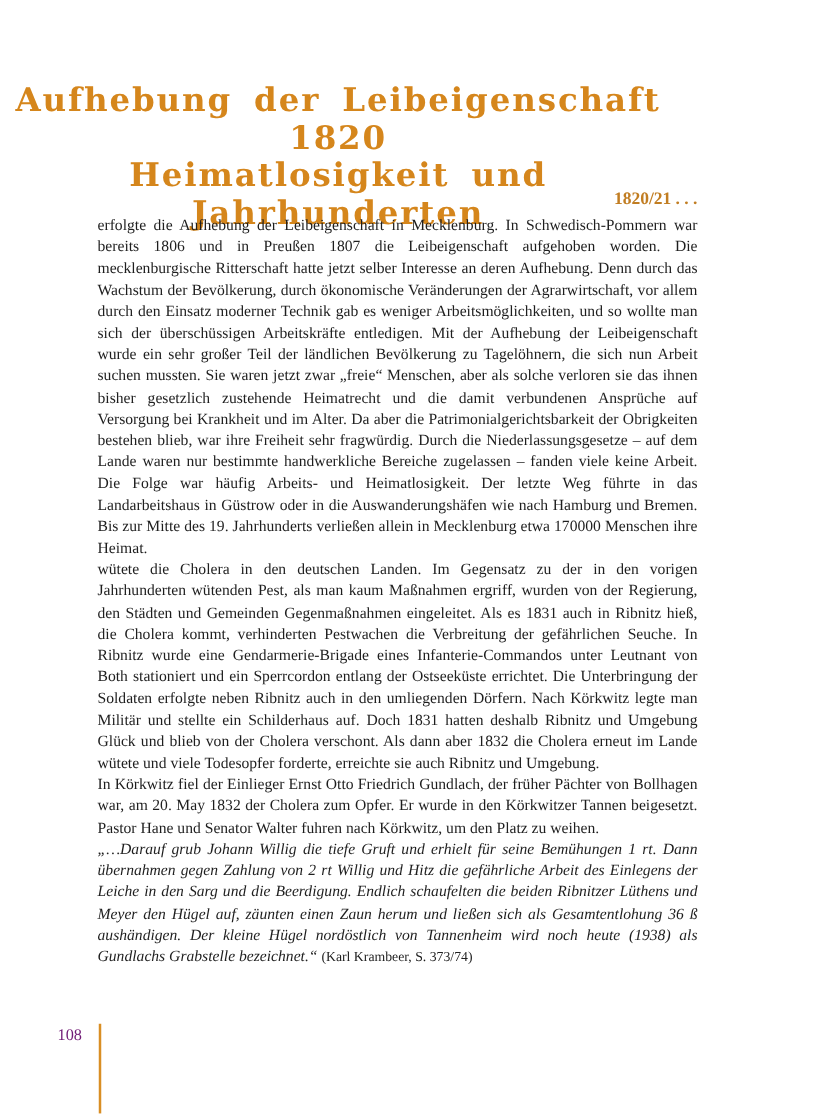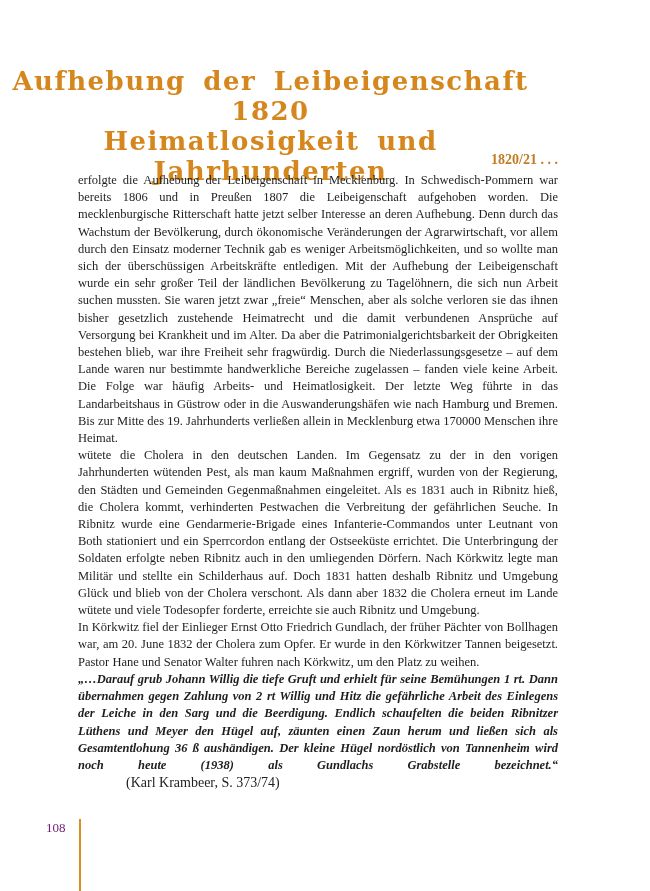--- a/index.html
+++ b/index.html
@@ -43,28 +43,27 @@
     font-size: 14px;
     line-height: 17px;
     font-weight: bold;
     margin: 0 0 4px 0;
     text-align: right;
   }
   .section-heading.second { margin-top: 14px; }
   .content p { margin: 0; }
   .quote-text {
     font-style: italic;
-    font-weight: bold;
+    font-weight: normal;
   }
   .citation {
-    font-size: 14px;
+    font-size: 11px;
     font-style: normal;
     font-weight: normal;
     white-space: nowrap;
-    margin-left: 48px;
   }
   .page-number {
     position: absolute;
     left: 46px;
     top: 820px;
     font-size: 13px;
     line-height: 16px;
     color: #701a75;
   }
   .footer-rule {
@@ -85,21 +84,21 @@
     <span class="title-line">Aufhebung der Leibeigenschaft 1820</span>
     <span class="title-line">Heimatlosigkeit und Jahrhunderten</span>
   </h1>
 
   <div class="content">
 
     <h2 class="section-heading">1820/21 . . .</h2>
     <p>erfolgte die Aufhebung der Leibeigenschaft in Mecklenburg. In Schwedisch-Pommern war bereits 1806 und in Preußen 1807 die Leibeigenschaft aufgehoben worden. Die mecklenburgische Ritterschaft hatte jetzt selber Interesse an deren Aufhebung. Denn durch das Wachstum der Bevölkerung, durch ökonomische Veränderungen der Agrarwirtschaft, vor allem durch den Einsatz moderner Technik gab es weniger Arbeitsmöglichkeiten, und so wollte man sich der überschüssigen Arbeitskräfte entledigen. Mit der Aufhebung der Leibeigenschaft wurde ein sehr großer Teil der ländlichen Bevölkerung zu Tagelöhnern, die sich nun Arbeit suchen mussten. Sie waren jetzt zwar „freie“ Menschen, aber als solche verloren sie das ihnen bisher gesetzlich zustehende Heimatrecht und die damit verbundenen Ansprüche auf Versorgung bei Krankheit und im Alter. Da aber die Patrimonialgerichtsbarkeit der Obrigkeiten bestehen blieb, war ihre Freiheit sehr fragwürdig. Durch die Niederlassungsgesetze – auf dem Lande waren nur bestimmte handwerkliche Bereiche zugelassen – fanden viele keine Arbeit. Die Folge war häufig Arbeits- und Heimatlosigkeit. Der letzte Weg führte in das Landarbeitshaus in Güstrow oder in die Auswanderungshäfen wie nach Hamburg und Bremen. Bis zur Mitte des 19. Jahrhunderts verließen allein in Mecklenburg etwa 170000 Menschen ihre Heimat.</p>
 
     <p>wütete die Cholera in den deutschen Landen. Im Gegensatz zu der in den vorigen Jahrhunderten wütenden Pest, als man kaum Maßnahmen ergriff, wurden von der Regierung, den Städten und Gemeinden Gegenmaßnahmen eingeleitet. Als es 1831 auch in Ribnitz hieß, die Cholera kommt, verhinderten Pestwachen die Verbreitung der gefährlichen Seuche. In Ribnitz wurde eine Gendarmerie-Brigade eines Infanterie-Commandos unter Leutnant von Both stationiert und ein Sperrcordon entlang der Ostseeküste errichtet. Die Unterbringung der Soldaten erfolgte neben Ribnitz auch in den umliegenden Dörfern. Nach Körkwitz legte man Militär und stellte ein Schilderhaus auf. Doch 1831 hatten deshalb Ribnitz und Umgebung Glück und blieb von der Cholera verschont. Als dann aber 1832 die Cholera erneut im Lande wütete und viele Todesopfer forderte, erreichte sie auch Ribnitz und Umgebung.</p>
-    <p>In Körkwitz fiel der Einlieger Ernst Otto Friedrich Gundlach, der früher Pächter von Bollhagen war, am 20. June 1832 der Cholera zum Opfer. Er wurde in den Körkwitzer Tannen beigesetzt. Pastor Hane und Senator Walter fuhren nach Körkwitz, um den Platz zu weihen.</p>
+    <p>In Körkwitz fiel der Einlieger Ernst Otto Friedrich Gundlach, der früher Pächter von Bollhagen war, am 20. May 1832 der Cholera zum Opfer. Er wurde in den Körkwitzer Tannen beigesetzt. Pastor Hane und Senator Walter fuhren nach Körkwitz, um den Platz zu weihen.</p>
 
     <p><span class="quote-text">„…Darauf grub Johann Willig die tiefe Gruft und erhielt für seine Bemühungen 1 rt. Dann übernahmen gegen Zahlung von 2 rt Willig und Hitz die gefährliche Arbeit des Einlegens der Leiche in den Sarg und die Beerdigung. Endlich schaufelten die beiden Ribnitzer Lüthens und Meyer den Hügel auf, zäunten einen Zaun herum und ließen sich als Gesamtentlohung 36 ß aushändigen. Der kleine Hügel nordöstlich von Tannenheim wird noch heute (1938) als Gundlachs Grabstelle bezeichnet.“</span> <span class="citation">(Karl Krambeer, S. 373/74)</span></p>
 
   </div>
 
   <span class="page-number">108</span>
   <div class="footer-rule"></div>
 
 </div>
 

